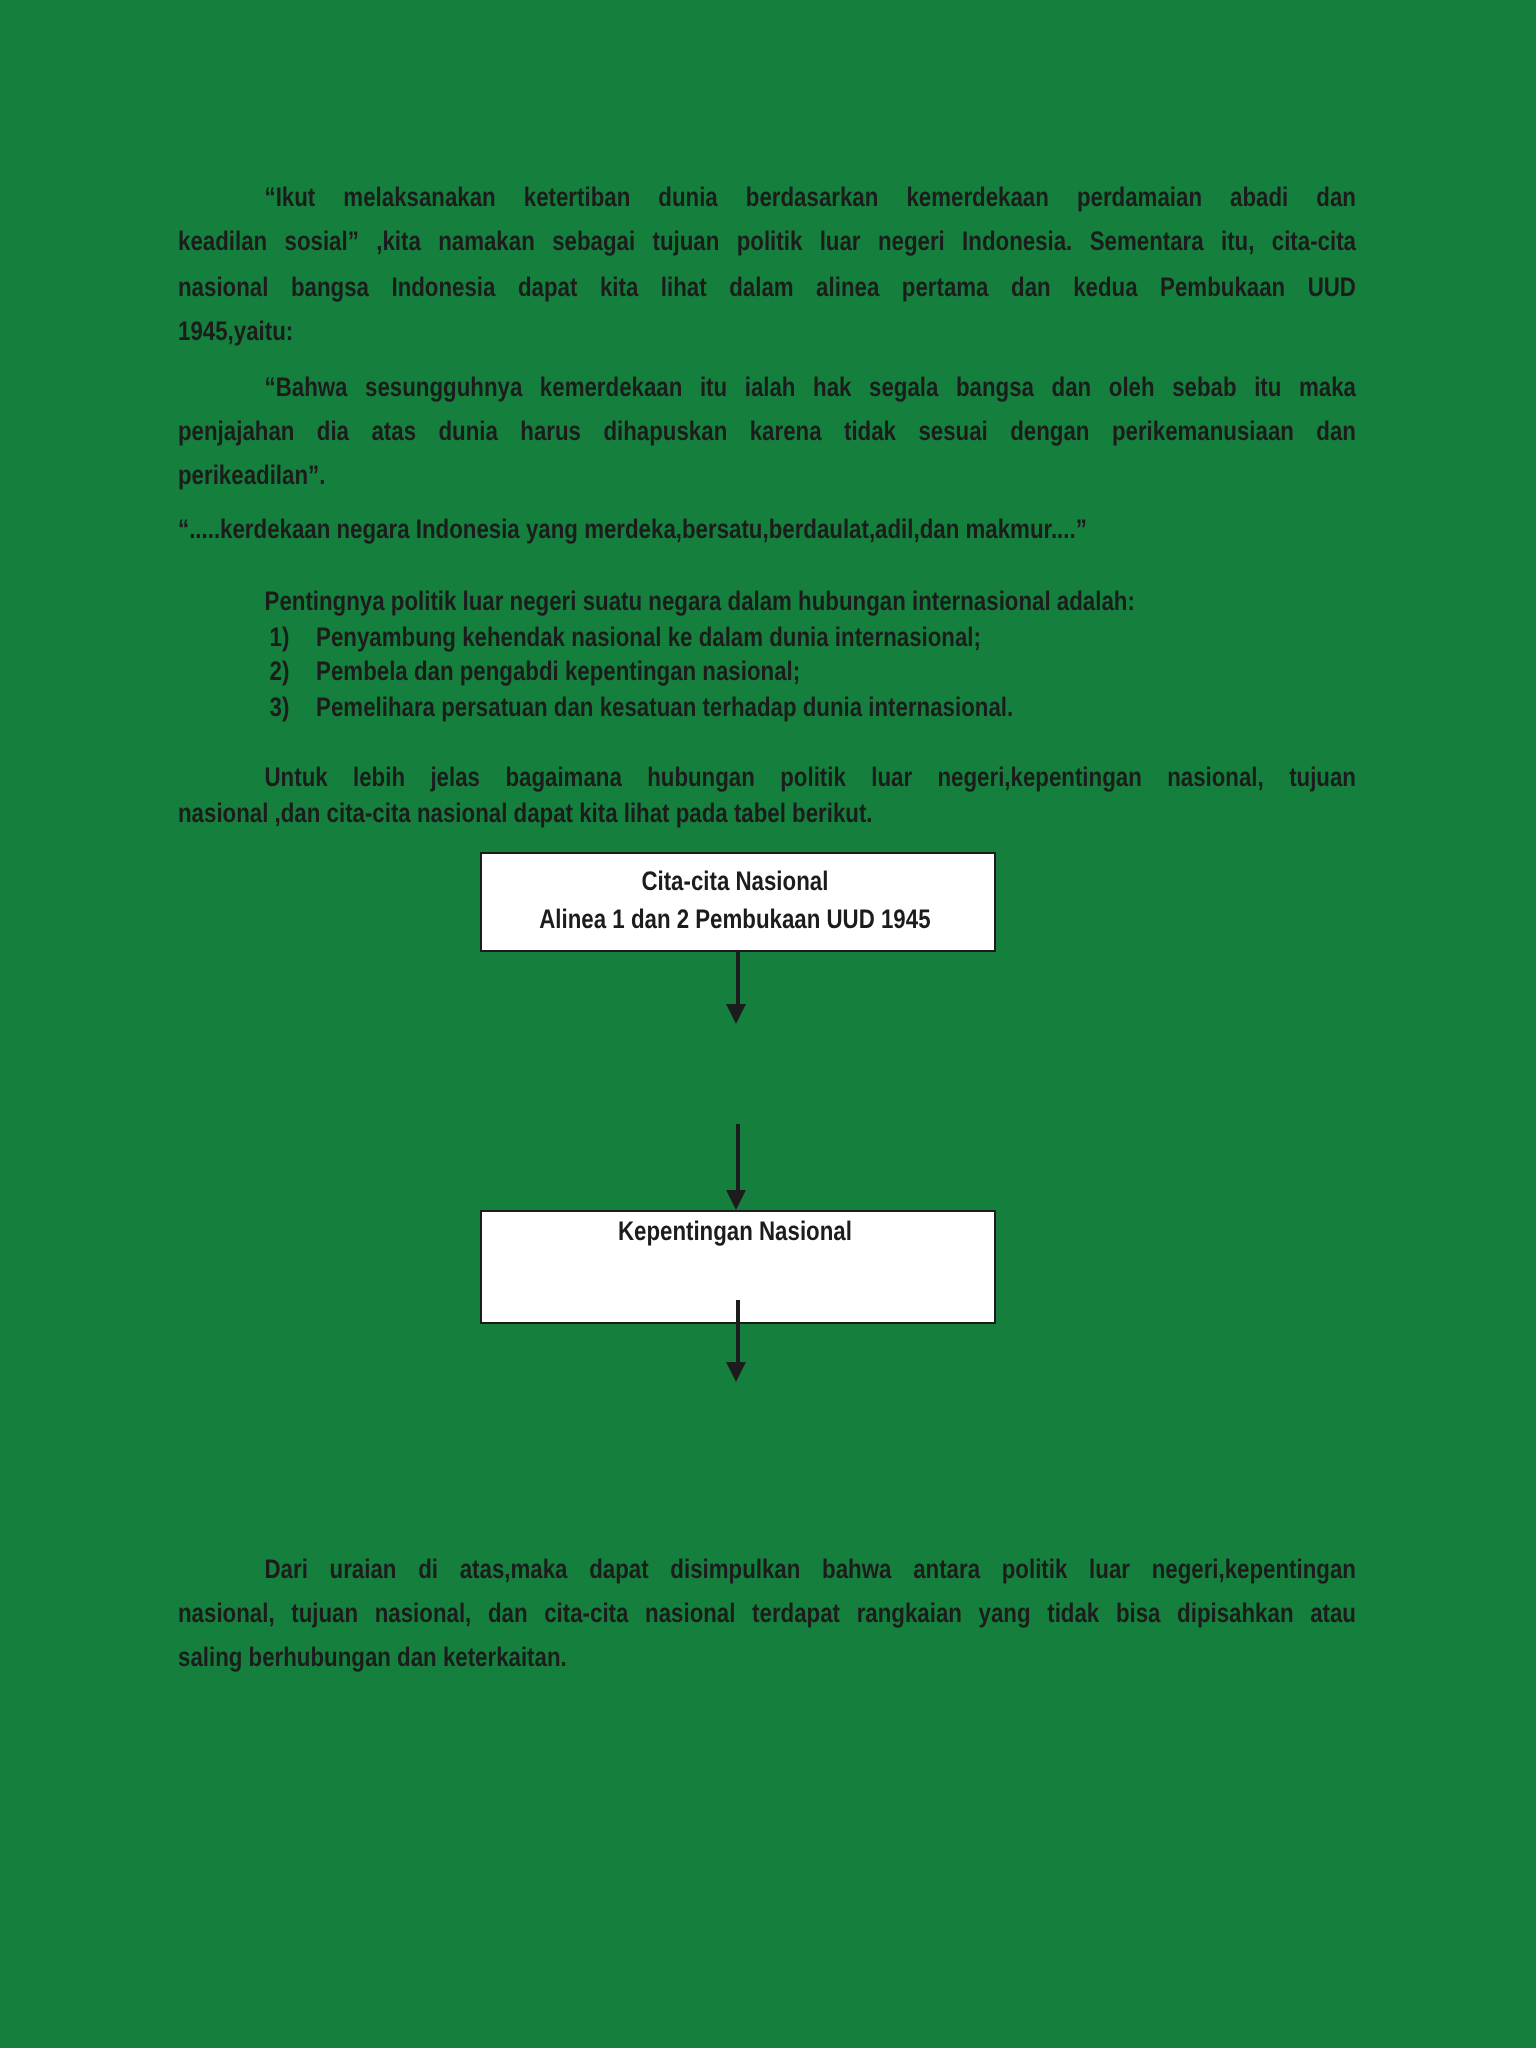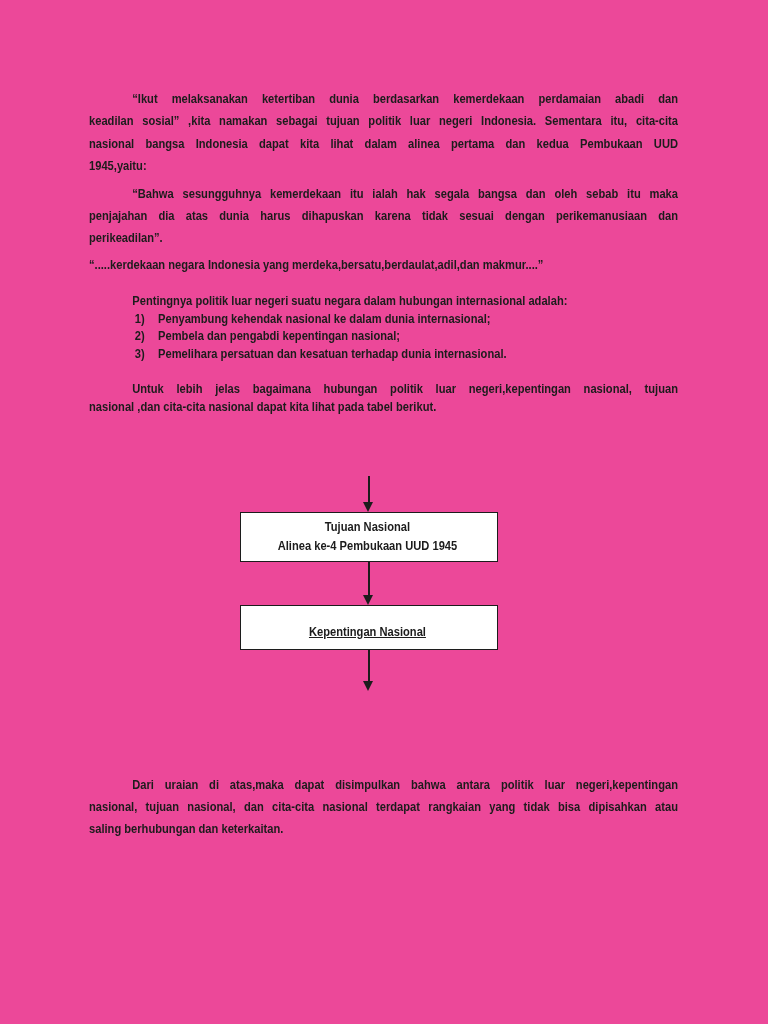--- a/index.html
+++ b/index.html
@@ -1,17 +1,17 @@
 <!DOCTYPE html>
 <html><head>
 <meta charset="utf-8">
 <style>
   html,body { margin:0; padding:0; background:#ffffff; }
   .page {
-    position:relative; width:768px; height:1024px; background:#ec4899;
+    position:relative; width:768px; height:1024px; background:#15803d;
     overflow:hidden; font-family:"Liberation Sans", sans-serif;
     font-weight:700; color:#1c1c1c;
   }
   .content { position:absolute; left:89px; top:88px; width:589px; }
   
   .txt { width:708px; transform:scaleX(0.8319); transform-origin:0 0;
          font-size:13.4px; }
   .lh22 { line-height:22.4px; }
   .lh18 { line-height:18px; }
   .pline { text-align:justify; text-align-last:justify; }
@@ -25,21 +25,21 @@
   .list-row { display:flex; line-height:17.6px; padding-left:55px; }
   .list-num { flex:none; width:28px; }
   
   .flow { position:relative; height:340px; width:589px; }
   .fbox { position:absolute; left:151px; width:258px; box-sizing:border-box;
           border:1.5px solid #1c1c1c; background:#ffffff; }
   .bx-txt { width:304px; transform:scaleX(0.8319); transform-origin:0 0;
             text-align:center; font-size:13.4px; line-height:19px; }
   .b1 { top:10px;  height:50px; padding-top:4px; }
   .b2 { top:96px;  height:50px; padding-top:4px; }
-  .b3 { top:189px; height:45px; padding-top:16px;text-decoration:underline; }
+  .b3 { top:189px; height:57px; padding-top:0; }
   .b4 { top:275px; height:58px; padding-top:2px; }
   .b4 .bx-txt { line-height:17.5px; }
   .arrow { position:absolute; left:0; top:0; width:0; height:0; }
   .astem { position:absolute; left:278.5px; width:2px; background:#1c1c1c; }
   .ahead { position:absolute; left:273.5px; width:0; height:0;
            border-left:5.5px solid transparent;
            border-right:5.5px solid transparent;
            border-top:10px solid #1c1c1c; }
   .a1 .astem { top:60px;  height:27px; } .a1 .ahead { top:86px; }
   .a2 .astem { top:146px; height:34px; } .a2 .ahead { top:179px; }
@@ -82,29 +82,29 @@
         <span>Pemelihara persatuan dan kesatuan terhadap dunia internasional.</span>
       </div>
     </div>
 
     <div class="txt lh18 mt17">
       <div class="pline first">Untuk lebih jelas bagaimana hubungan politik luar negeri,kepentingan nasional, tujuan</div>
       <div class="pline last">nasional ,dan cita-cita nasional dapat kita lihat pada tabel berikut.</div>
     </div>
 
     <div class="flow">
+      <div class="fbox b1">
+        <div class="bx-txt">
+          <div>Cita-cita Nasional</div>
+          <div>Alinea 1 dan 2 Pembukaan UUD 1945</div>
+        </div>
+      </div>
       <div class="arrow a1">
         <div class="astem"></div>
         <div class="ahead"></div>
-      </div>
-      <div class="fbox b2">
-        <div class="bx-txt">
-          <div>Tujuan Nasional</div>
-          <div>Alinea ke-4 Pembukaan UUD 1945</div>
-        </div>
       </div>
       <div class="arrow a2">
         <div class="astem"></div>
         <div class="ahead"></div>
       </div>
       <div class="fbox b3">
         <div class="bx-txt">
           <div>Kepentingan Nasional</div>
         </div>
       </div>

